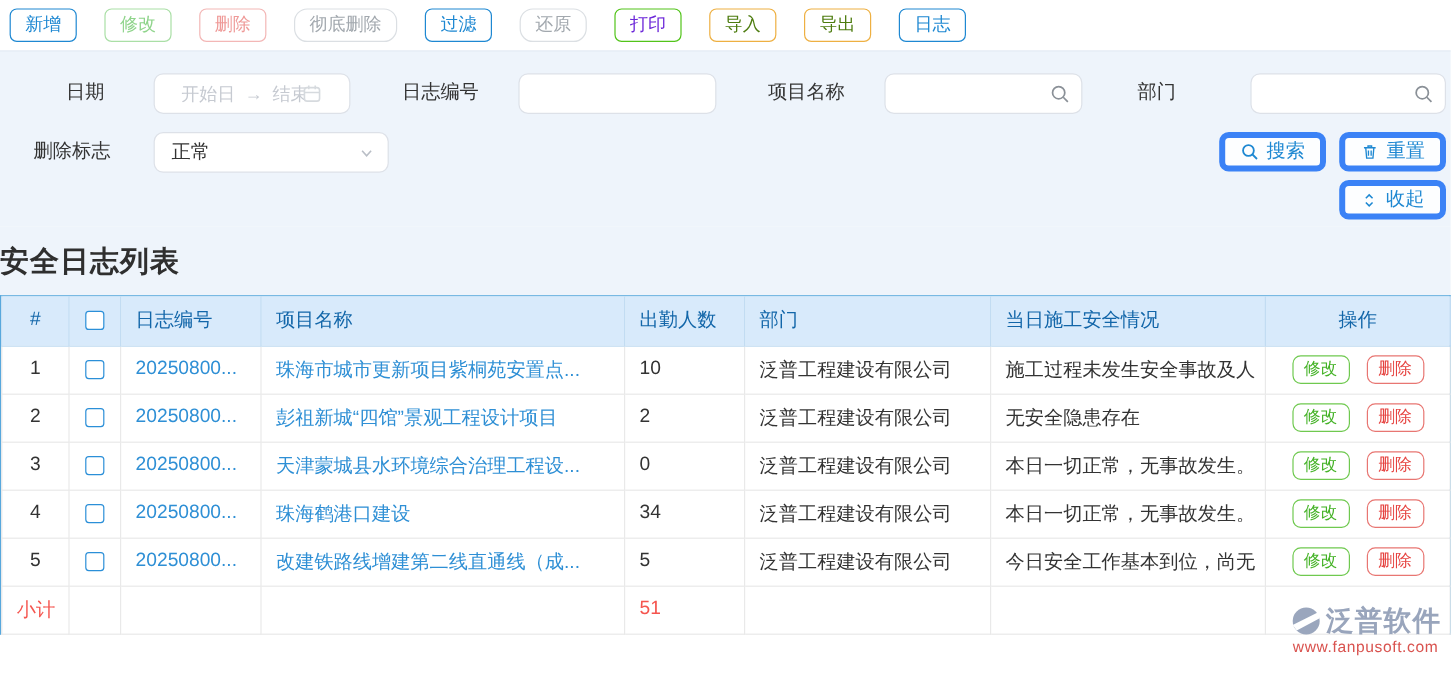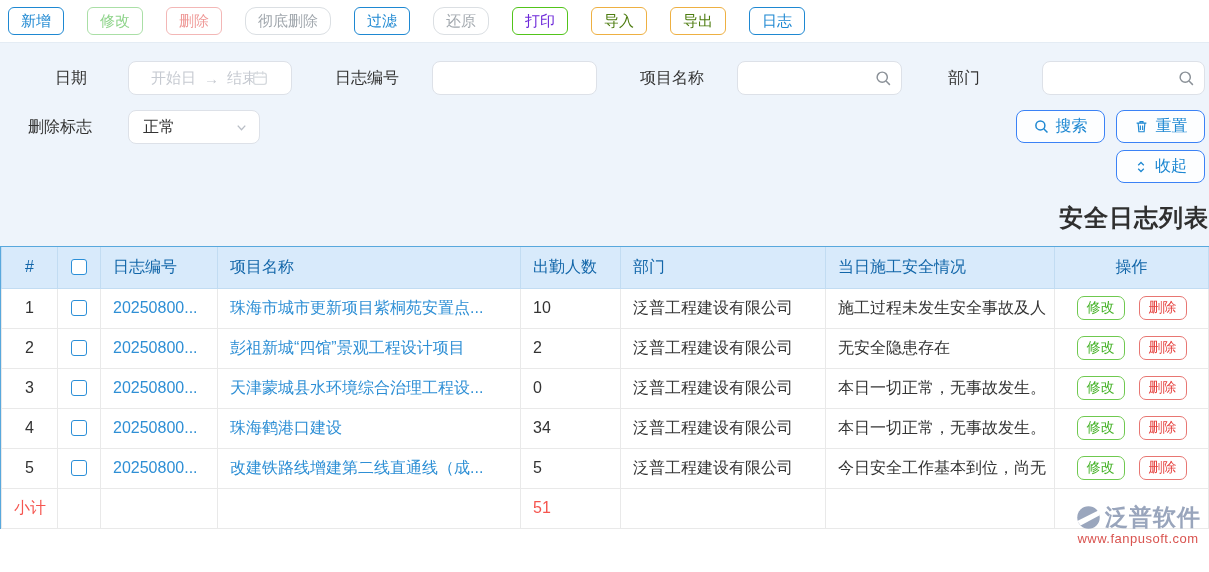--- a/index.html
+++ b/index.html
@@ -20,25 +20,25 @@
   .flabel { position:absolute; font-size:16px; color:#333; line-height:34px; }
   .fbox { position:absolute; height:34px; background:#fff; border:1px solid #dde1e8; border-radius:8px; }
   .daterange { display:flex; align-items:center; padding:0 8px 0 12px; color:#c6cad1; font-size:15px; overflow:hidden; }
   .daterange .ph { white-space:nowrap; }
   .daterange .arr { margin:0 8px; color:#c6cad1; }
   .fin { width:100%; height:32px; border:none; outline:none; border-radius:8px; padding:0 30px 0 12px;
     font-size:15px; font-family:inherit; background:transparent; }
   .mag { position:absolute; right:9px; top:8px; color:#8a9097; }
   .selectbox { display:flex; align-items:center; justify-content:space-between; padding:0 10px 0 14px;
     font-size:16px; color:#333; cursor:pointer; }
-  .abtn { position:absolute; width:89px; height:33px; border:1px solid #3b82f6; color:#1e88d2; background:#fdfeff;
+  .abtn { position:absolute; width:89px; height:33px; border:5px solid #3b82f6; color:#1e88d2; background:#fdfeff;
     border-radius:8px; font-size:16px; font-family:inherit; cursor:pointer;
     display:flex; align-items:center; justify-content:center; gap:7px; }
   
-  .titleband { height:57px; background:#eef4fb; display:flex; align-items:center; justify-content:flex-end; }
+  .titleband { height:57px; background:#eef4fb; display:flex; align-items:center; justify-content:flex-start; }
   .ptitle { font-size:24px; font-weight:bold; color:#2f2f2f; letter-spacing:1px; }
   
   .tablewrap { border:1px solid #58a8dd; border-bottom:none; }
   table { width:1207px; border-collapse:collapse; table-layout:fixed; font-size:16px; }
   th { background:#d8eafb; color:#1266a9; font-weight:normal; height:41px; text-align:left;
     padding-left:12px; border:1px solid #c2dcf2; border-top:none; }
   th.c, td.c { text-align:center; padding-left:0; }
   td { height:40px; border:1px solid #e9e9e9; padding-left:12px; color:#333; background:#fff;
     white-space:nowrap; overflow:hidden; }
   td.link a { color:#2e8fd5; text-decoration:none; cursor:pointer; }
@@ -108,21 +108,21 @@
     <input class="fin" value="" style="">
     <span class="mag">
       <svg width="17" height="17" viewBox="0 0 20 20">
           <circle cx="8.5" cy="8.5" r="6" fill="none" stroke="currentColor" stroke-width="1.7"></circle>
           <line x1="13" y1="13" x2="17.5" y2="17.5" stroke="currentColor" stroke-width="1.7"></line>
         </svg>
     </span>
   </div>
 
   <div class="flabel" style="left:28px; top:67px; width:87px;">删除标志</div>
-  <div class="fbox selectbox" style="left:128px; top:67px; width:132px;">
+  <div class="fbox selectbox" style="left:128px; top:67px; width:196px;">
     <span>正常</span>
     <span>
       <svg width="15" height="15" viewBox="0 0 20 20">
           <path d="M5 7.5l5 5.5 5-5.5" fill="none" stroke="#b9bec6" stroke-width="1.8"></path>
         </svg>
     </span>
   </div>
 
   <button class="abtn" style="left:1016px; top:67px;">
     <span>

